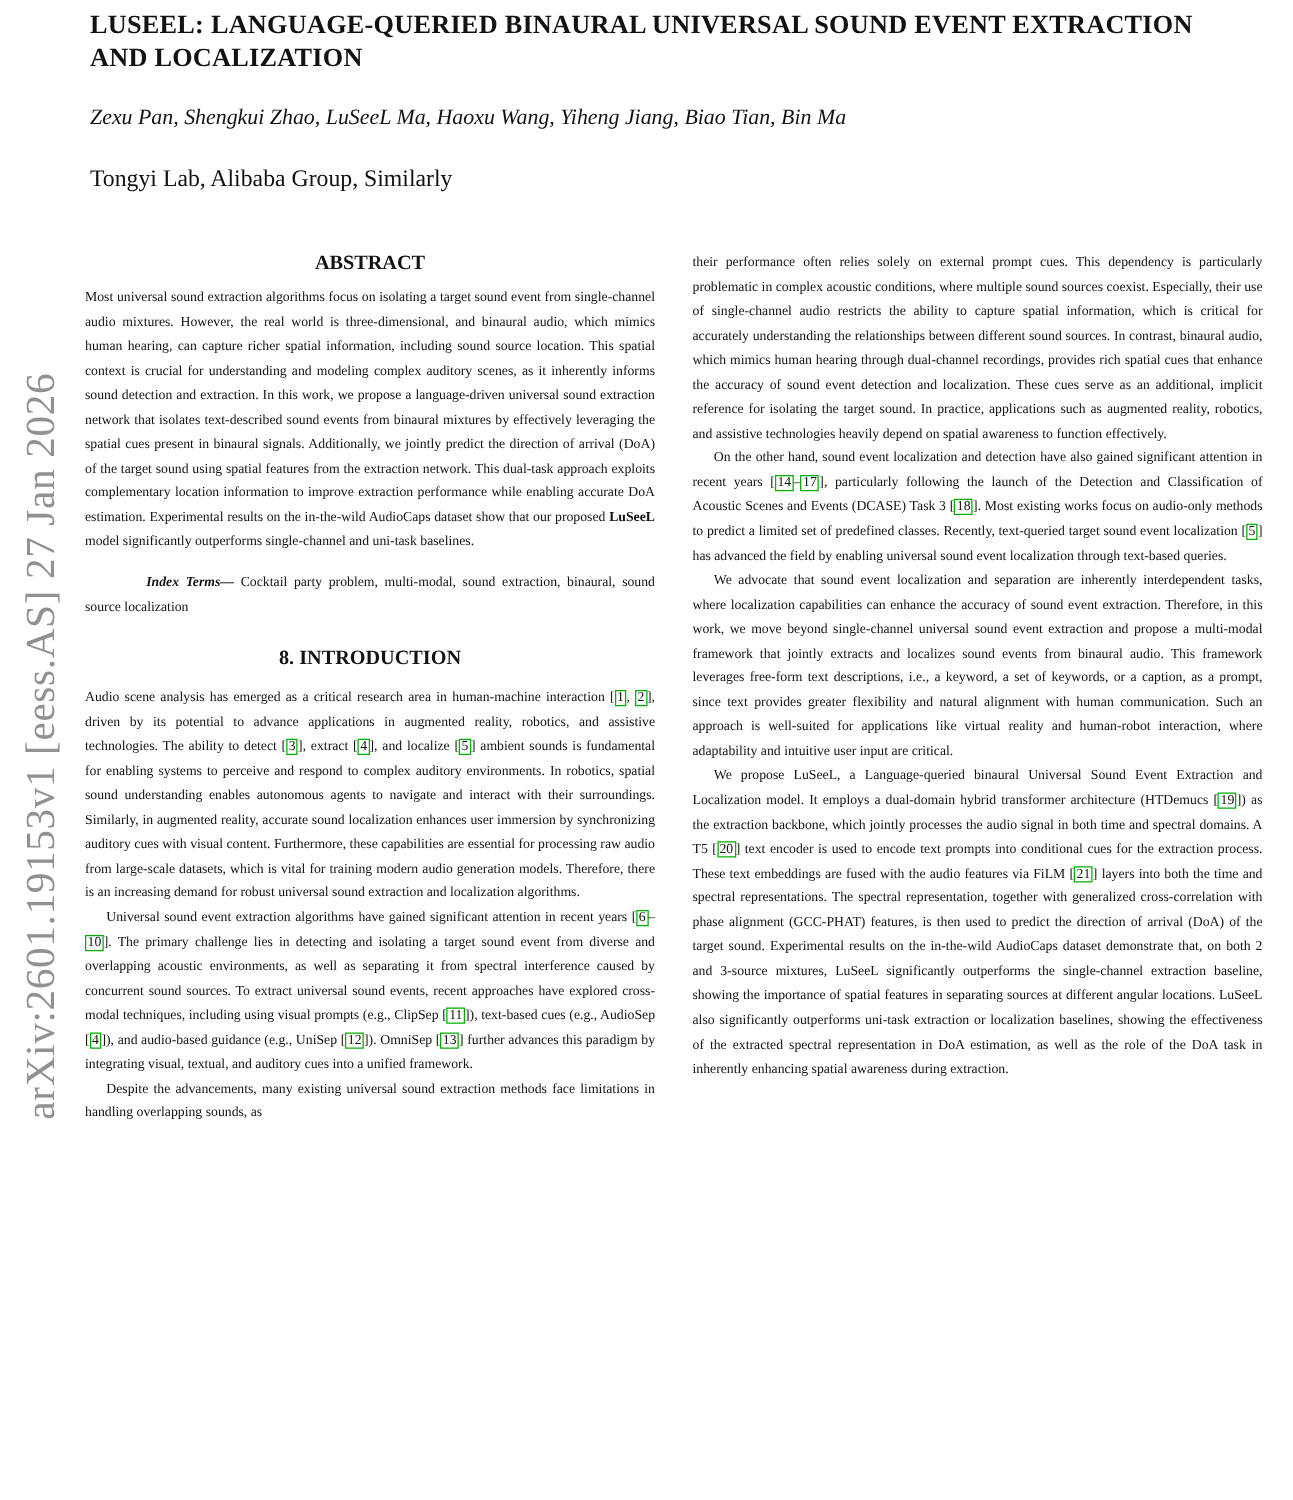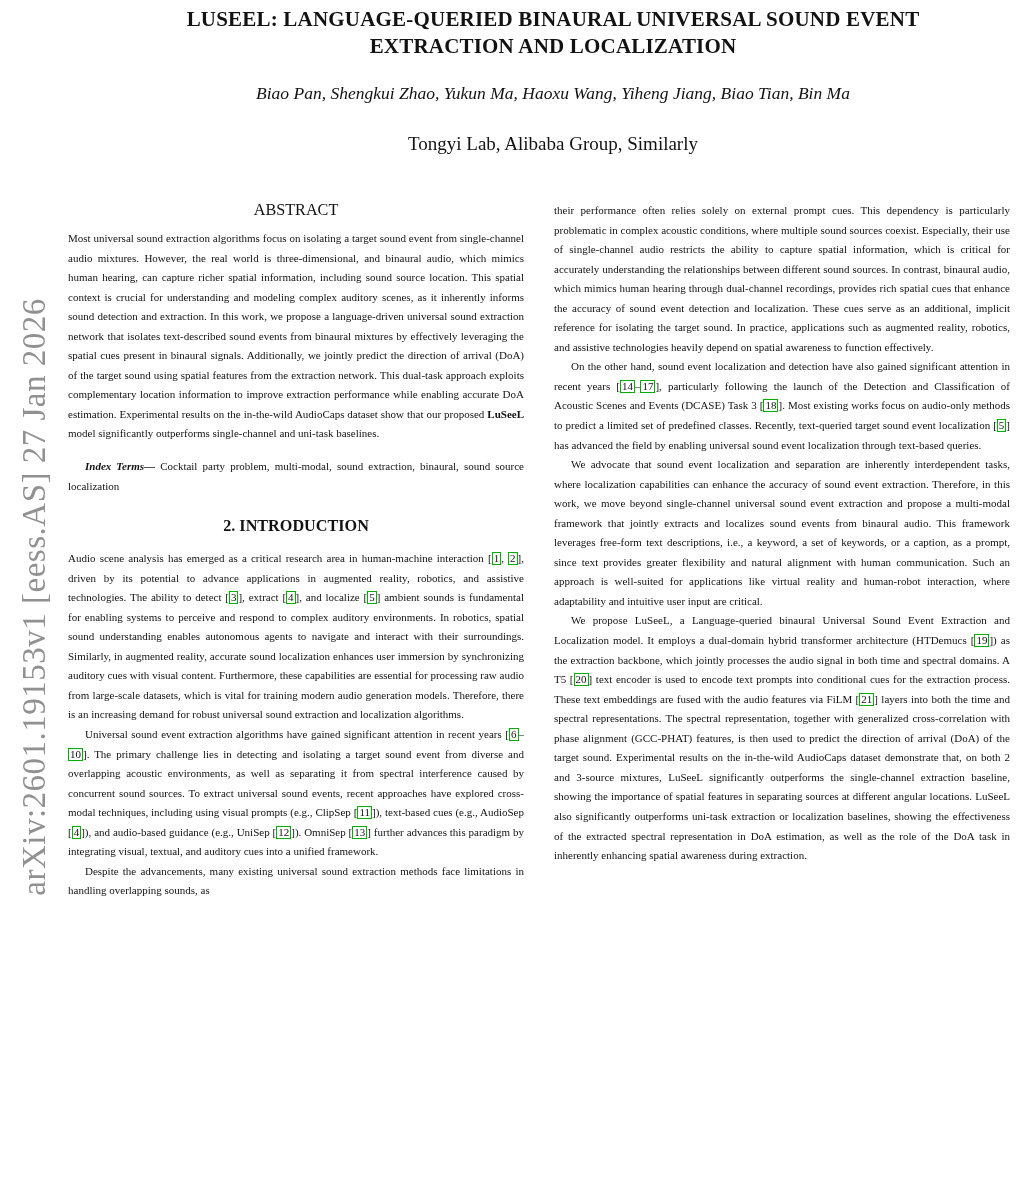--- a/index.html
+++ b/index.html
@@ -18,21 +18,21 @@
   
   .arxiv-strip{
     position:absolute;left:34px;top:597px;
     transform:translate(-50%,-50%) rotate(-90deg);
     white-space:nowrap;
     font-size:33px;color:var(--sidebar-text);
     letter-spacing:0.5px;
   }
 
   
-  .header{padding:6px 40px 0 112px;text-align:center;}
+  .header{padding:6px 40px 0 72px;}
   .title{
     font-size:21px;font-weight:bold;line-height:27px;
     max-width:950px;margin:0 auto;letter-spacing:0.2px;
   }
   .authors{font-style:italic;font-size:17.5px;margin-top:23px;}
   .affiliation{font-size:19px;margin-top:29px;}
 
   
   .columns{
     display:flex;gap:30px;
@@ -40,58 +40,58 @@
   }
   .col{flex:1 1 0;min-width:0;}
 
   .col p, .col .para{
     font-size:11px;line-height:19.55px;
     text-align:justify;hyphens:auto;
   }
   .para.indent{text-indent:17px;}
 
   .block-heading{
-    font-size:16.2px;font-weight:normal;text-align:center;
+    font-size:16.2px;font-weight:bold;text-align:center;
     margin-bottom:9px;
   }
   .section-heading{
     font-size:16.2px;font-weight:bold;text-align:center;
     margin-top:21px;margin-bottom:13px;
   }
   .index-terms{margin-top:13px;text-indent:17px;}
-  .index-terms .it-label{font-weight:bold;font-style:italic;}
+  .index-terms .it-label{font-weight:bold;font-style:italic;margin-left:32px;}
 
   .cite{
     border:1px solid var(--citation-border);
     padding:0 1px;line-height:1;display:inline-block;
     text-indent:0;
   }
 </style>
 </head>
 <body>
 
 <div class="page">
 
   <div class="arxiv-strip">arXiv:2601.19153v1 [eess.AS] 27 Jan 2026</div>
 
   <div class="header">
     <div class="title">LUSEEL: LANGUAGE-QUERIED BINAURAL UNIVERSAL SOUND EVENT EXTRACTION AND LOCALIZATION</div>
-    <div class="authors">Biao Pan, Shengkui Zhao, Yukun Ma, Haoxu Wang, Yiheng Jiang, Biao Tian, Bin Ma</div>
+    <div class="authors">Zexu Pan, Shengkui Zhao, LuSeeL Ma, Haoxu Wang, Yiheng Jiang, Biao Tian, Bin Ma</div>
     <div class="affiliation">Tongyi Lab, Alibaba Group, Similarly</div>
   </div>
 
   <div class="columns">
 
     <div class="col">
       <div class="block-heading">ABSTRACT</div>
       <p class="para">Most universal sound extraction algorithms focus on isolating a target sound event from single-channel audio mixtures. However, the real world is three-dimensional, and binaural audio, which mimics human hearing, can capture richer spatial information, including sound source location. This spatial context is crucial for understanding and modeling complex auditory scenes, as it inherently informs sound detection and extraction. In this work, we propose a language-driven universal sound extraction network that isolates text-described sound events from binaural mixtures by effectively leveraging the spatial cues present in binaural signals. Additionally, we jointly predict the direction of arrival (DoA) of the target sound using spatial features from the extraction network. This dual-task approach exploits complementary location information to improve extraction performance while enabling accurate DoA estimation. Experimental results on the in-the-wild AudioCaps dataset show that our proposed <strong>LuSeeL</strong> model significantly outperforms single-channel and uni-task baselines.</p>
 
       <p class="para index-terms"><span class="it-label">Index Terms—</span><span> Cocktail party problem, multi-modal, sound extraction, binaural, sound source localization</span></p>
 
-      <div class="section-heading">2. INTRODUCTION</div>
+      <div class="section-heading">8. INTRODUCTION</div>
 
       <p class="para">Audio scene analysis has emerged as a critical research area in human-machine interaction [<span class="cite">1</span>, <span class="cite">2</span>], driven by its potential to advance applications in augmented reality, robotics, and assistive technologies. The ability to detect [<span class="cite">3</span>], extract [<span class="cite">4</span>], and localize [<span class="cite">5</span>] ambient sounds is fundamental for enabling systems to perceive and respond to complex auditory environments. In robotics, spatial sound understanding enables autonomous agents to navigate and interact with their surroundings. Similarly, in augmented reality, accurate sound localization enhances user immersion by synchronizing auditory cues with visual content. Furthermore, these capabilities are essential for processing raw audio from large-scale datasets, which is vital for training modern audio generation models. Therefore, there is an increasing demand for robust universal sound extraction and localization algorithms.</p>
       <p class="para indent">Universal sound event extraction algorithms have gained significant attention in recent years [<span class="cite">6</span>–<span class="cite">10</span>]. The primary challenge lies in detecting and isolating a target sound event from diverse and overlapping acoustic environments, as well as separating it from spectral interference caused by concurrent sound sources. To extract universal sound events, recent approaches have explored cross-modal techniques, including using visual prompts (e.g., ClipSep [<span class="cite">11</span>]), text-based cues (e.g., AudioSep [<span class="cite">4</span>]), and audio-based guidance (e.g., UniSep [<span class="cite">12</span>]). OmniSep [<span class="cite">13</span>] further advances this paradigm by integrating visual, textual, and auditory cues into a unified framework.</p>
       <p class="para indent">Despite the advancements, many existing universal sound extraction methods face limitations in handling overlapping sounds, as</p>
     </div>
 
     <div class="col">
       <p class="para">their performance often relies solely on external prompt cues. This dependency is particularly problematic in complex acoustic conditions, where multiple sound sources coexist. Especially, their use of single-channel audio restricts the ability to capture spatial information, which is critical for accurately understanding the relationships between different sound sources. In contrast, binaural audio, which mimics human hearing through dual-channel recordings, provides rich spatial cues that enhance the accuracy of sound event detection and localization. These cues serve as an additional, implicit reference for isolating the target sound. In practice, applications such as augmented reality, robotics, and assistive technologies heavily depend on spatial awareness to function effectively.</p>
       <p class="para indent">On the other hand, sound event localization and detection have also gained significant attention in recent years [<span class="cite">14</span>–<span class="cite">17</span>], particularly following the launch of the Detection and Classification of Acoustic Scenes and Events (DCASE) Task 3 [<span class="cite">18</span>]. Most existing works focus on audio-only methods to predict a limited set of predefined classes. Recently, text-queried target sound event localization [<span class="cite">5</span>] has advanced the field by enabling universal sound event localization through text-based queries.</p>
       <p class="para indent">We advocate that sound event localization and separation are inherently interdependent tasks, where localization capabilities can enhance the accuracy of sound event extraction. Therefore, in this work, we move beyond single-channel universal sound event extraction and propose a multi-modal framework that jointly extracts and localizes sound events from binaural audio. This framework leverages free-form text descriptions, i.e., a keyword, a set of keywords, or a caption, as a prompt, since text provides greater flexibility and natural alignment with human communication. Such an approach is well-suited for applications like virtual reality and human-robot interaction, where adaptability and intuitive user input are critical.</p>

